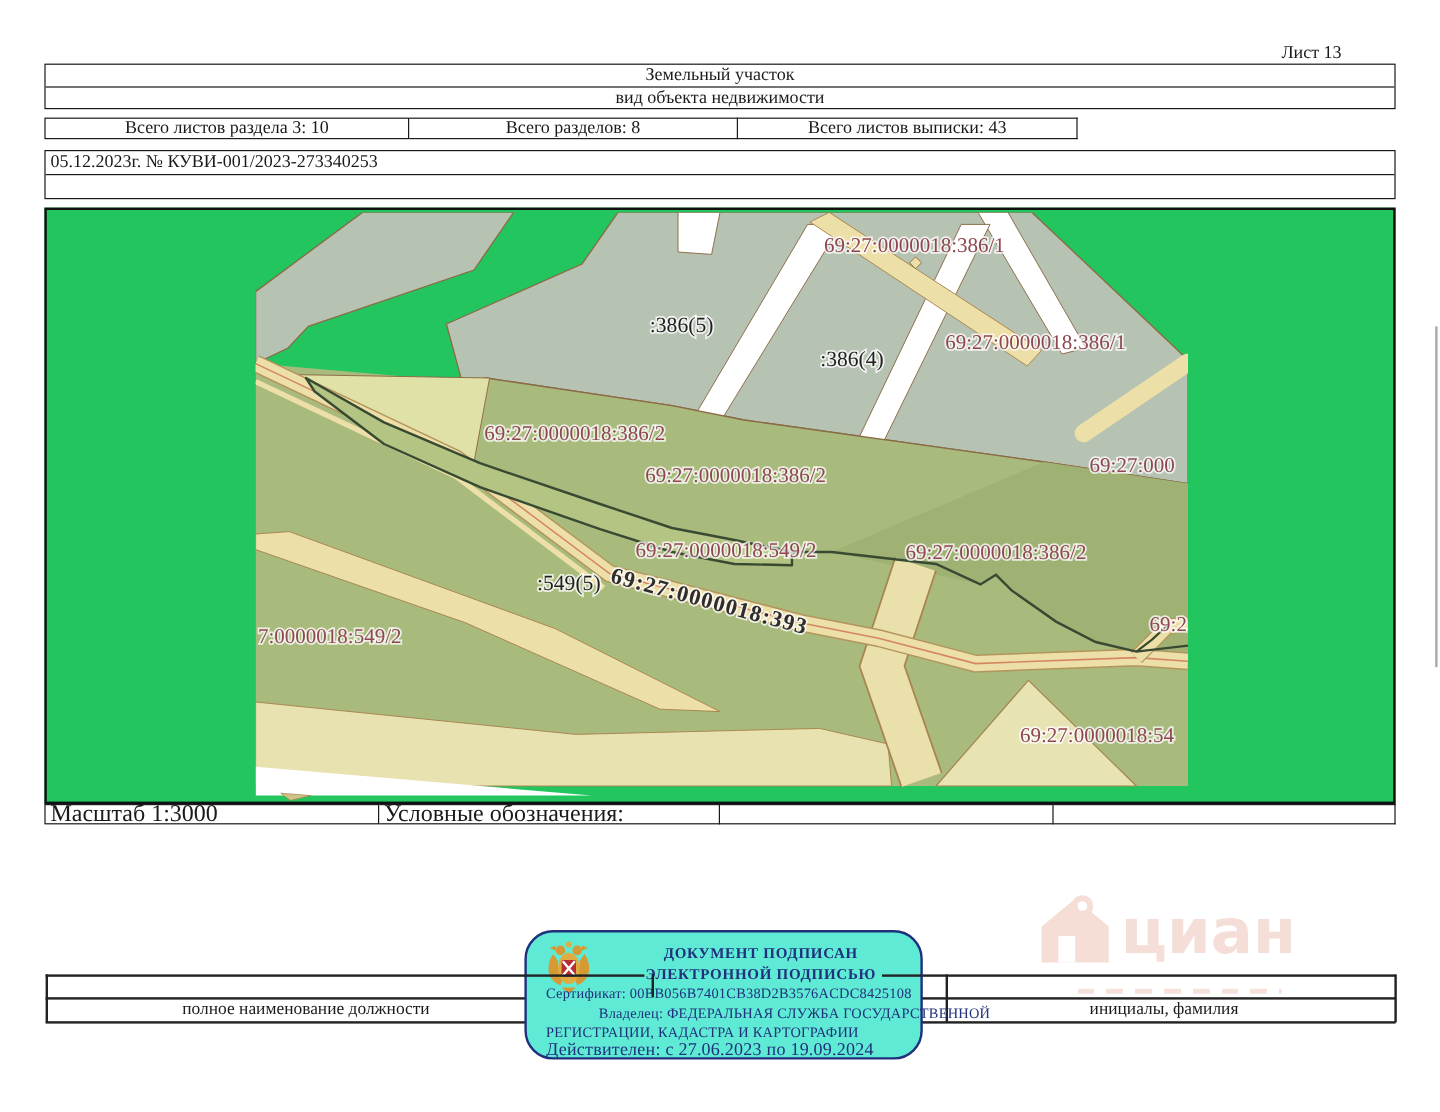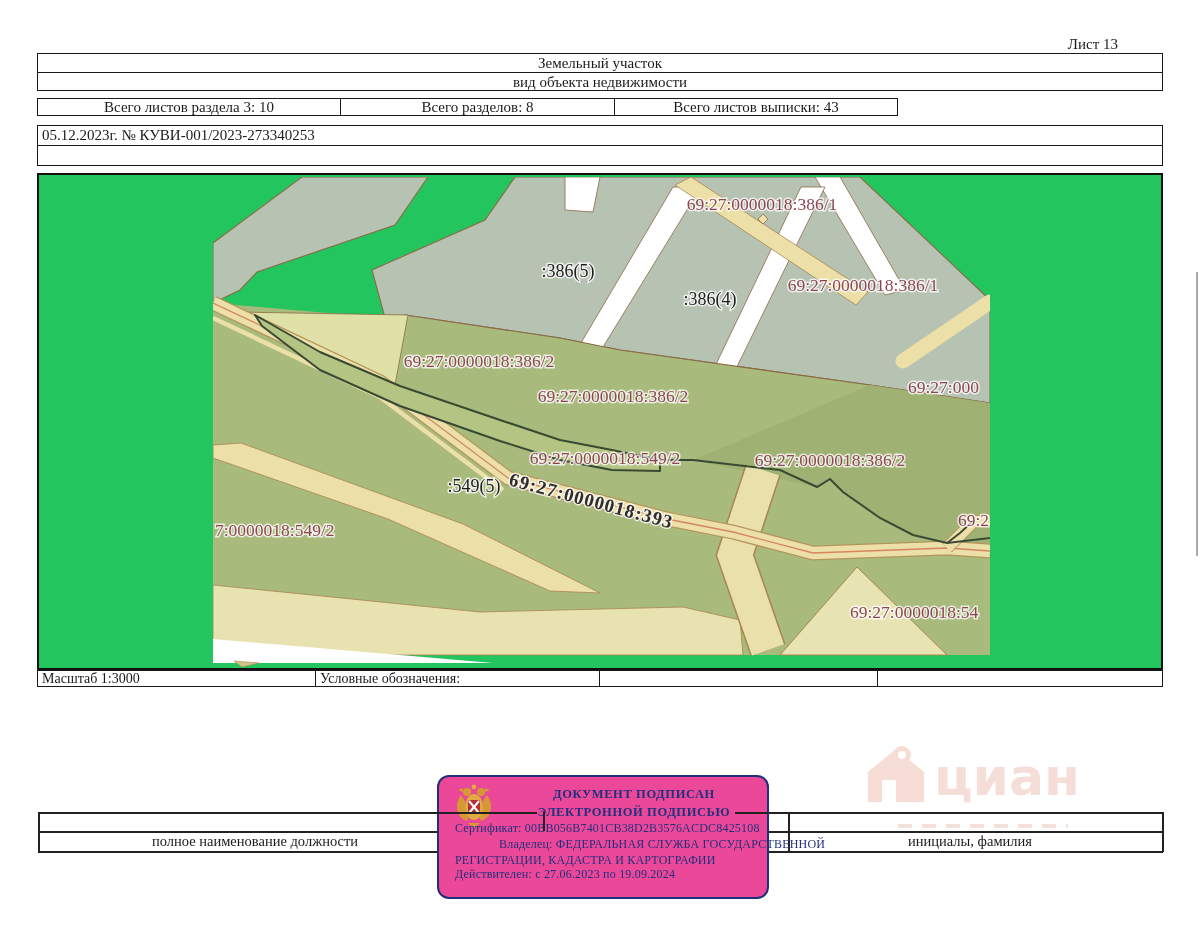--- a/index.html
+++ b/index.html
@@ -20,28 +20,28 @@
   #tableB .cell{box-sizing:border-box;border:1.6px solid #1a1a1a;border-left:none;}
   #tableB .cell:first-child{border-left:1.6px solid #1a1a1a;}
   #tableC{left:37px;top:125px;width:1126px;height:41px;}
   #tableC .r1{height:20px;box-sizing:border-box;border-bottom:1.4px solid #1a1a1a;}
   #tableC .r2{height:19.5px;display:flex;}
   
   #mapFrame{left:37px;top:173px;width:1126px;height:497px;border:2px solid #111;box-sizing:border-box;background:#22c55e;}
   #mapSvg{position:absolute;left:174px;top:2px;}
   
   #footerRow{left:37px;top:670px;width:1126px;height:17px;display:flex;}
-  #footerRow .cell{box-sizing:border-box;border:1.4px solid #1a1a1a;border-left:none;font-size:14px;}
+  #footerRow .cell{box-sizing:border-box;border:1.4px solid #1a1a1a;border-left:none;font-size:20px;}
   #footerRow .cell:first-child{border-left:1.4px solid #1a1a1a;}
   
   .sigline{position:absolute;background:#222;z-index:2;}
   .sigtext{position:absolute;z-index:2;font-size:14.5px;text-align:center;}
   
-  #stamp{left:437px;top:775px;width:332px;height:124px;background:#ec4899;border:2.5px solid #20307c;
-         border-radius:12px;box-sizing:border-box;z-index:3;}
+  #stamp{left:437px;top:775px;width:332px;height:108px;background:#5eead4;border:2.5px solid #20307c;
+         border-radius:24px;box-sizing:border-box;z-index:3;}
   #stamp .t{position:absolute;color:#20307c;white-space:nowrap;}
   #stamp .title{left:68px;right:6px;font-size:12.5px;font-weight:bold;letter-spacing:.6px;text-align:center;}
   #stamp .body{left:16px;font-size:12px;letter-spacing:.2px;}
   .stampline{position:absolute;background:#222;z-index:4;}
   
   #watermark{left:862px;top:740px;z-index:0;display:flex;align-items:flex-start;}
   #wmText{font-family:"DejaVu Sans",sans-serif;font-weight:bold;font-size:52px;color:#f6ded8;line-height:.9;margin-left:6px;margin-top:14px;}
   #wmDashes{left:898px;top:824px;width:170px;height:4px;z-index:0;
     background:repeating-linear-gradient(90deg,#f6e0da 0 14px,transparent 14px 24px);}
   #edgeLine{left:1196px;top:272px;width:2px;height:284px;background:#a9a9a9;z-index:0;}
@@ -174,18 +174,18 @@
     <circle cx="21" cy="4" r="2.4" fill="#e0ab41"></circle>
     <path d="M15,40 L21,45 L27,40 Z" fill="#d59a33"></path>
     <rect x="15" y="17" width="12" height="14" rx="1.5" fill="#b53035"></rect>
     <path d="M16,18 L26,30 M26,18 L16,30" stroke="#ffffff" stroke-width="2"></path>
   </svg>
   <div class="t title" style="top:10px;">ДОКУМЕНТ ПОДПИСАН</div>
   <div class="t title" style="top:28px;">ЭЛЕКТРОННОЙ ПОДПИСЬЮ</div>
   <div class="t body" style="top:44px;">Сертификат: 00BB056B7401CB38D2B3576ACDC8425108</div>
   <div class="t body" style="top:60px;margin-left:44px;">Владелец: ФЕДЕРАЛЬНАЯ СЛУЖБА ГОСУДАРСТВЕННОЙ</div>
   <div class="t body" style="top:76px;">РЕГИСТРАЦИИ, КАДАСТРА И КАРТОГРАФИИ</div>
-  <div class="t body" style="top:90px;font-size:12px;">Действителен: с 27.06.2023 по 19.09.2024</div>
+  <div class="t body" style="top:90px;font-size:15px;">Действителен: с 27.06.2023 по 19.09.2024</div>
 </div>
 
 <div class="stampline" style="left:437px;top:812px;width:100px;height:1.5px;"></div>
 <div class="stampline" style="left:735px;top:812px;width:33px;height:1.5px;"></div>
 <div class="stampline" style="left:543px;top:812px;width:1.5px;height:19px;"></div>
 
 </body></html>

